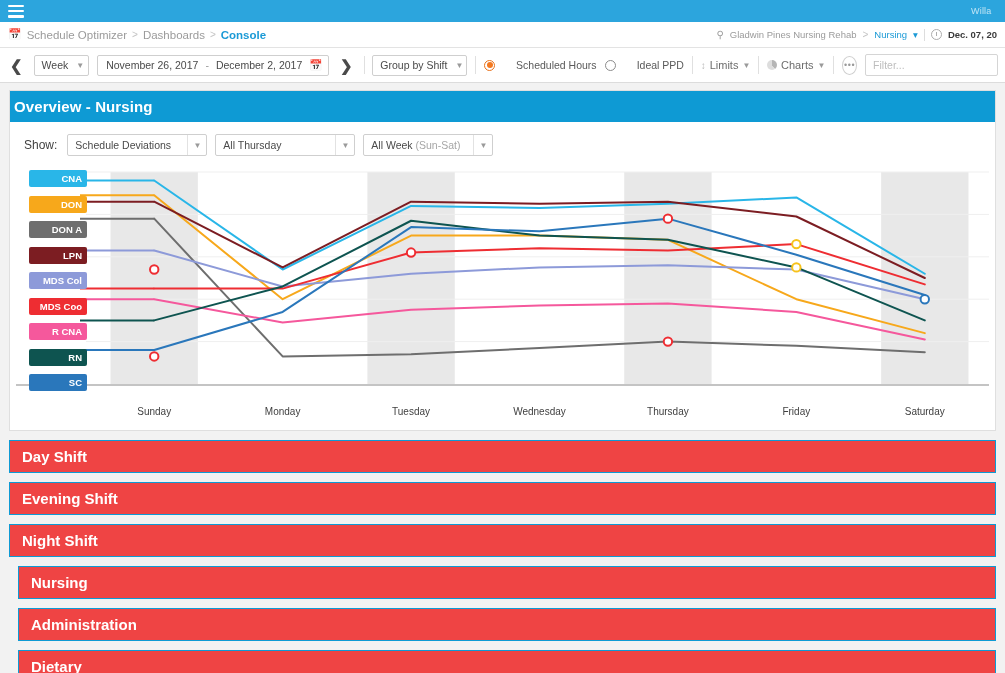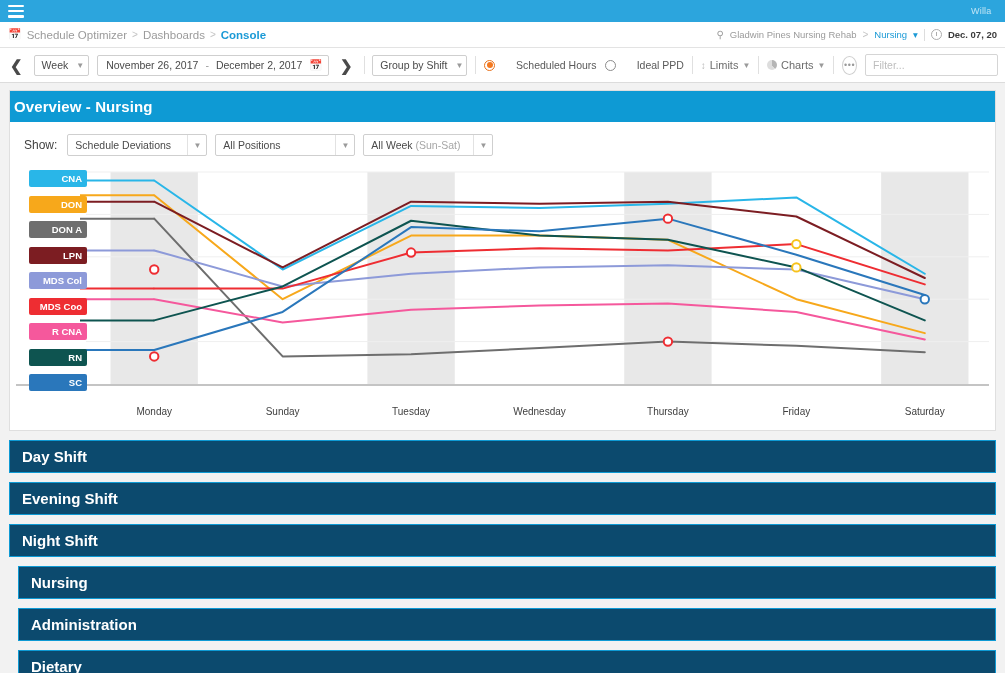--- a/index.html
+++ b/index.html
@@ -114,21 +114,21 @@
   .xaxis { display: flex; padding-left: 80px; padding-right: 6px; }
   .xtick { flex: 1; text-align: center; font-size: 10px; color: #3f3f3f; padding: 8px 0 13px 0; }
 
   .legend { position: absolute; left: 19px; top: 4px; }
   .lgitem { width: 58px; height: 17px; margin-bottom: 8.5px; border-radius: 2px;
             display: flex; align-items: center; justify-content: flex-end;
             padding-right: 5px; color: #fff; font-size: 9.5px; font-weight: bold;
             cursor: pointer; white-space: nowrap; }
 
   
-  .secbar { background: #0c4a6e; color: #fff; font-size: 15px; font-weight: bold;
+  .secbar { background: #ef4444; color: #fff; font-size: 15px; font-weight: bold;
             padding: 7px 12px; margin-bottom: 9px; cursor: pointer;
             border: 1px solid #0e9ad4; }
   .secbar.indent { margin-left: 9px; }
 </style>
 </head>
 <body>
 
 <div class="appbar">
   <div class="hamburger">
     <i></i>
@@ -225,21 +225,21 @@
 
     <div class="showrow">
       <div class="showlabel">Show:</div>
 
       <div class="show-select w140">
         <span class="txt">Schedule Deviations</span>
         <span class="cap">▼</span>
       </div>
 
       <div class="show-select w140">
-        <span class="txt">All Positions</span>
+        <span class="txt">All Thursday</span>
         <span class="cap">▼</span>
       </div>
 
       <div class="show-select w130">
         <span class="txt"><span>All Week </span><span class="muted">(Sun-Sat)</span></span>
         <span class="cap">▼</span>
       </div>
     </div>
 
     <div class="chartarea">
@@ -288,22 +288,22 @@
           <div class="lgitem" style="background: rgb(124, 29, 34);">LPN</div>
           <div class="lgitem" style="background: rgb(141, 154, 217);">MDS Col</div>
           <div class="lgitem" style="background: rgb(238, 45, 50);">MDS Coo</div>
           <div class="lgitem" style="background: rgb(245, 88, 156);">R CNA</div>
           <div class="lgitem" style="background: rgb(14, 84, 80);">RN</div>
           <div class="lgitem" style="background: rgb(42, 119, 187);">SC</div>
         </div>
     </div>
 
     <div class="xaxis" id="xaxis">
+        <div class="xtick">Sunday</div>
         <div class="xtick">Monday</div>
-        <div class="xtick">Sunday</div>
         <div class="xtick">Tuesday</div>
         <div class="xtick">Wednesday</div>
         <div class="xtick">Thursday</div>
         <div class="xtick">Friday</div>
         <div class="xtick">Saturday</div>
       </div>
   </div>
 
   <div id="sections">
       <div class="secbar">Day Shift</div>

